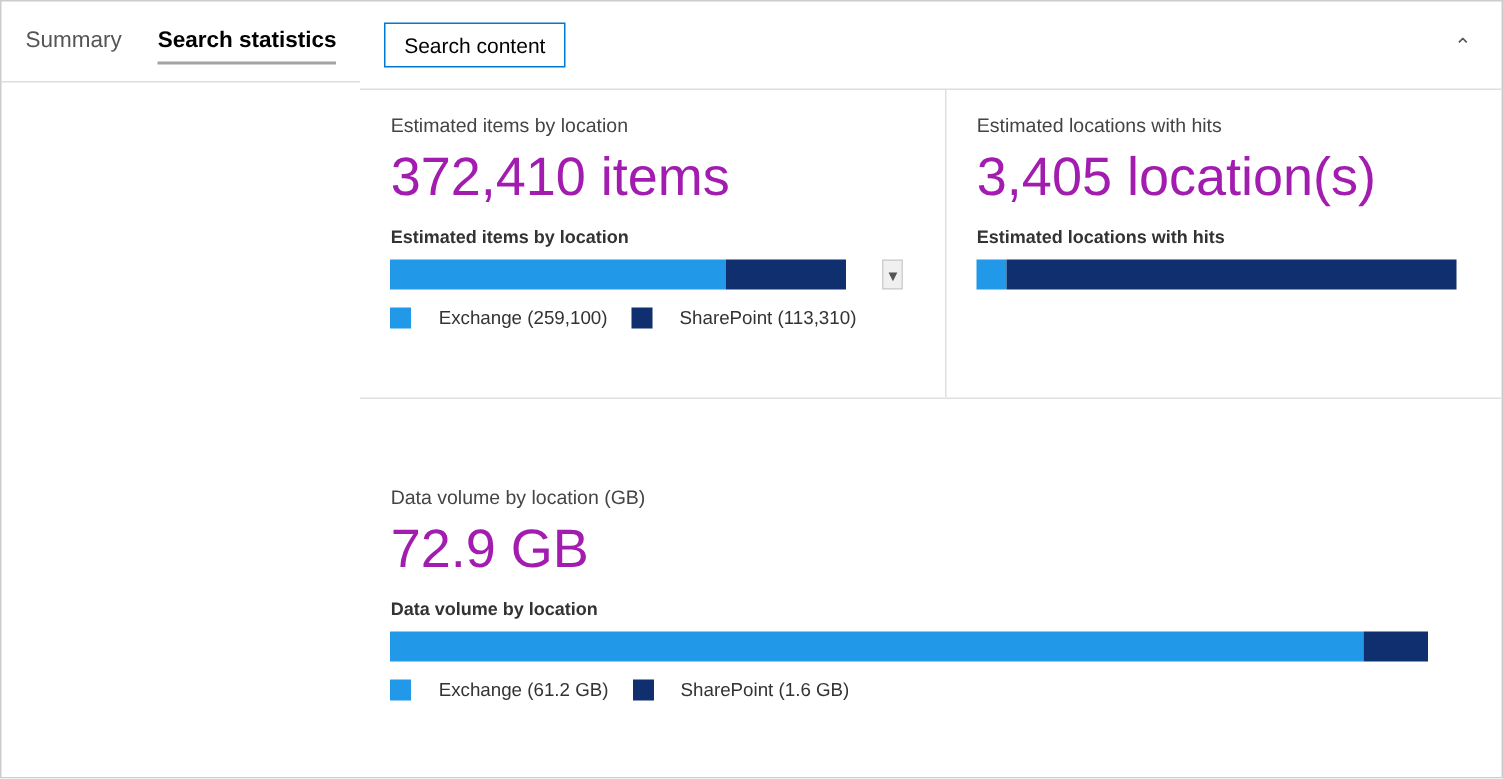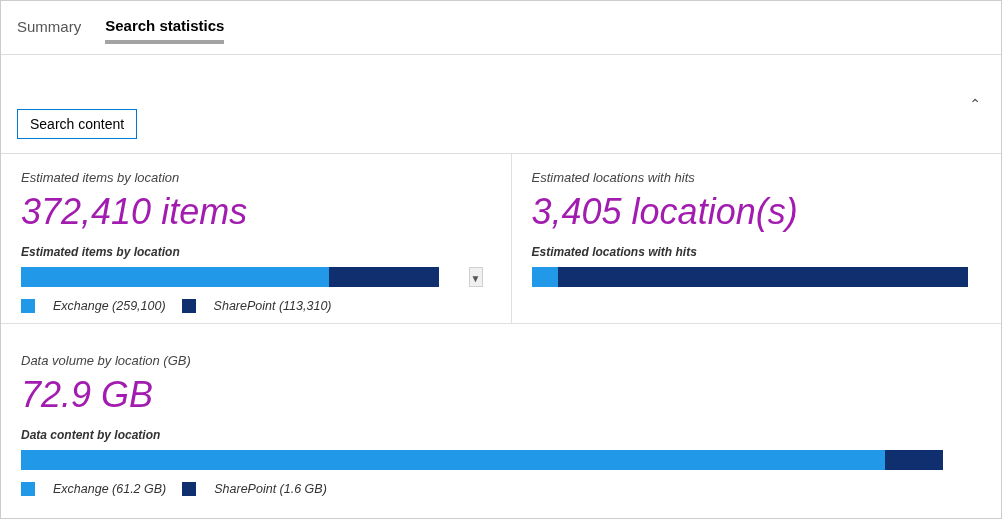--- a/index.html
+++ b/index.html
@@ -9,42 +9,42 @@
       color: #333;
       width: 1002px;
       height: 519px;
       overflow: hidden;
     }
     .container {
       width: 100%;
       height: 100%;
       border: 1px solid #ccc;
       display: flex;
-      flex-direction: column;
+      flex-direction: row;
     }
     .tabs {
       display: flex;
       align-items: center;
       border-bottom: 1px solid #ddd;
       padding: 0 16px;
       height: 54px;
       gap: 24px;
     }
     .tab {
       font-size: 15px;
       cursor: pointer;
       padding-bottom: 6px;
       color: #555;
       border-bottom: 2px solid transparent;
       margin-top: 6px;
     }
     .tab.active {
       font-weight: 700;
       color: #000;
-      border-bottom: 4px solid #a3a3a3;
+      border-bottom: 2px solid #a3a3a3;
     }
     .content-area {
       flex: 1;
       overflow: hidden;
       display: flex;
       flex-direction: column;
     }
     .search-content-header {
       display: flex;
       align-items: center;
@@ -53,34 +53,32 @@
       border-bottom: 1px solid #ddd;
     }
     .search-content-btn {
       border: 1.5px solid #0078d4;
       background: #fff;
       color: #000;
       font-size: 14px;
       padding: 6px 12px;
       cursor: pointer;
       font-family: 'Segoe UI', sans-serif;
-      margin-top: 40px;
     }
     .chevron-up {
       font-size: 14px;
       color: #555;
       cursor: pointer;
     }
     .stats-area {
       flex: 1;
       display: flex;
       flex-direction: column;
       padding: 0;
       overflow: hidden;
-      font-style: italic;
     }
     .top-row {
       display: flex;
       flex: 1;
       border-bottom: 1px solid #e0e0e0;
     }
     .stat-col {
       flex: 1;
       padding: 16px 20px 10px 20px;
       display: flex;
@@ -234,21 +232,21 @@
           <div class="bar-container">
             <div class="bar-exchange" style="width:6%"></div>
             <div class="bar-sharepoint" style="width:91%"></div>
           </div>
         </div>
       </div>
 
       <div class="bottom-row">
         <div class="stat-label">Data volume by location (GB)</div>
         <div class="stat-value">72.9 GB</div>
-        <div class="bar-label">Data content by location</div>
+        <div class="bar-label">Data volume by location</div>
         <div class="bottom-bar-wrap">
           <div class="bar-container">
             <div class="bar-exchange" style="width:90%"></div>
             <div class="bar-sharepoint" style="width:6%"></div>
           </div>
         </div>
         <div class="legend">
           <div class="legend-item">
             <div class="legend-dot" style="background:#2299e8;"></div>
             <span>Exchange (61.2 GB)</span>

